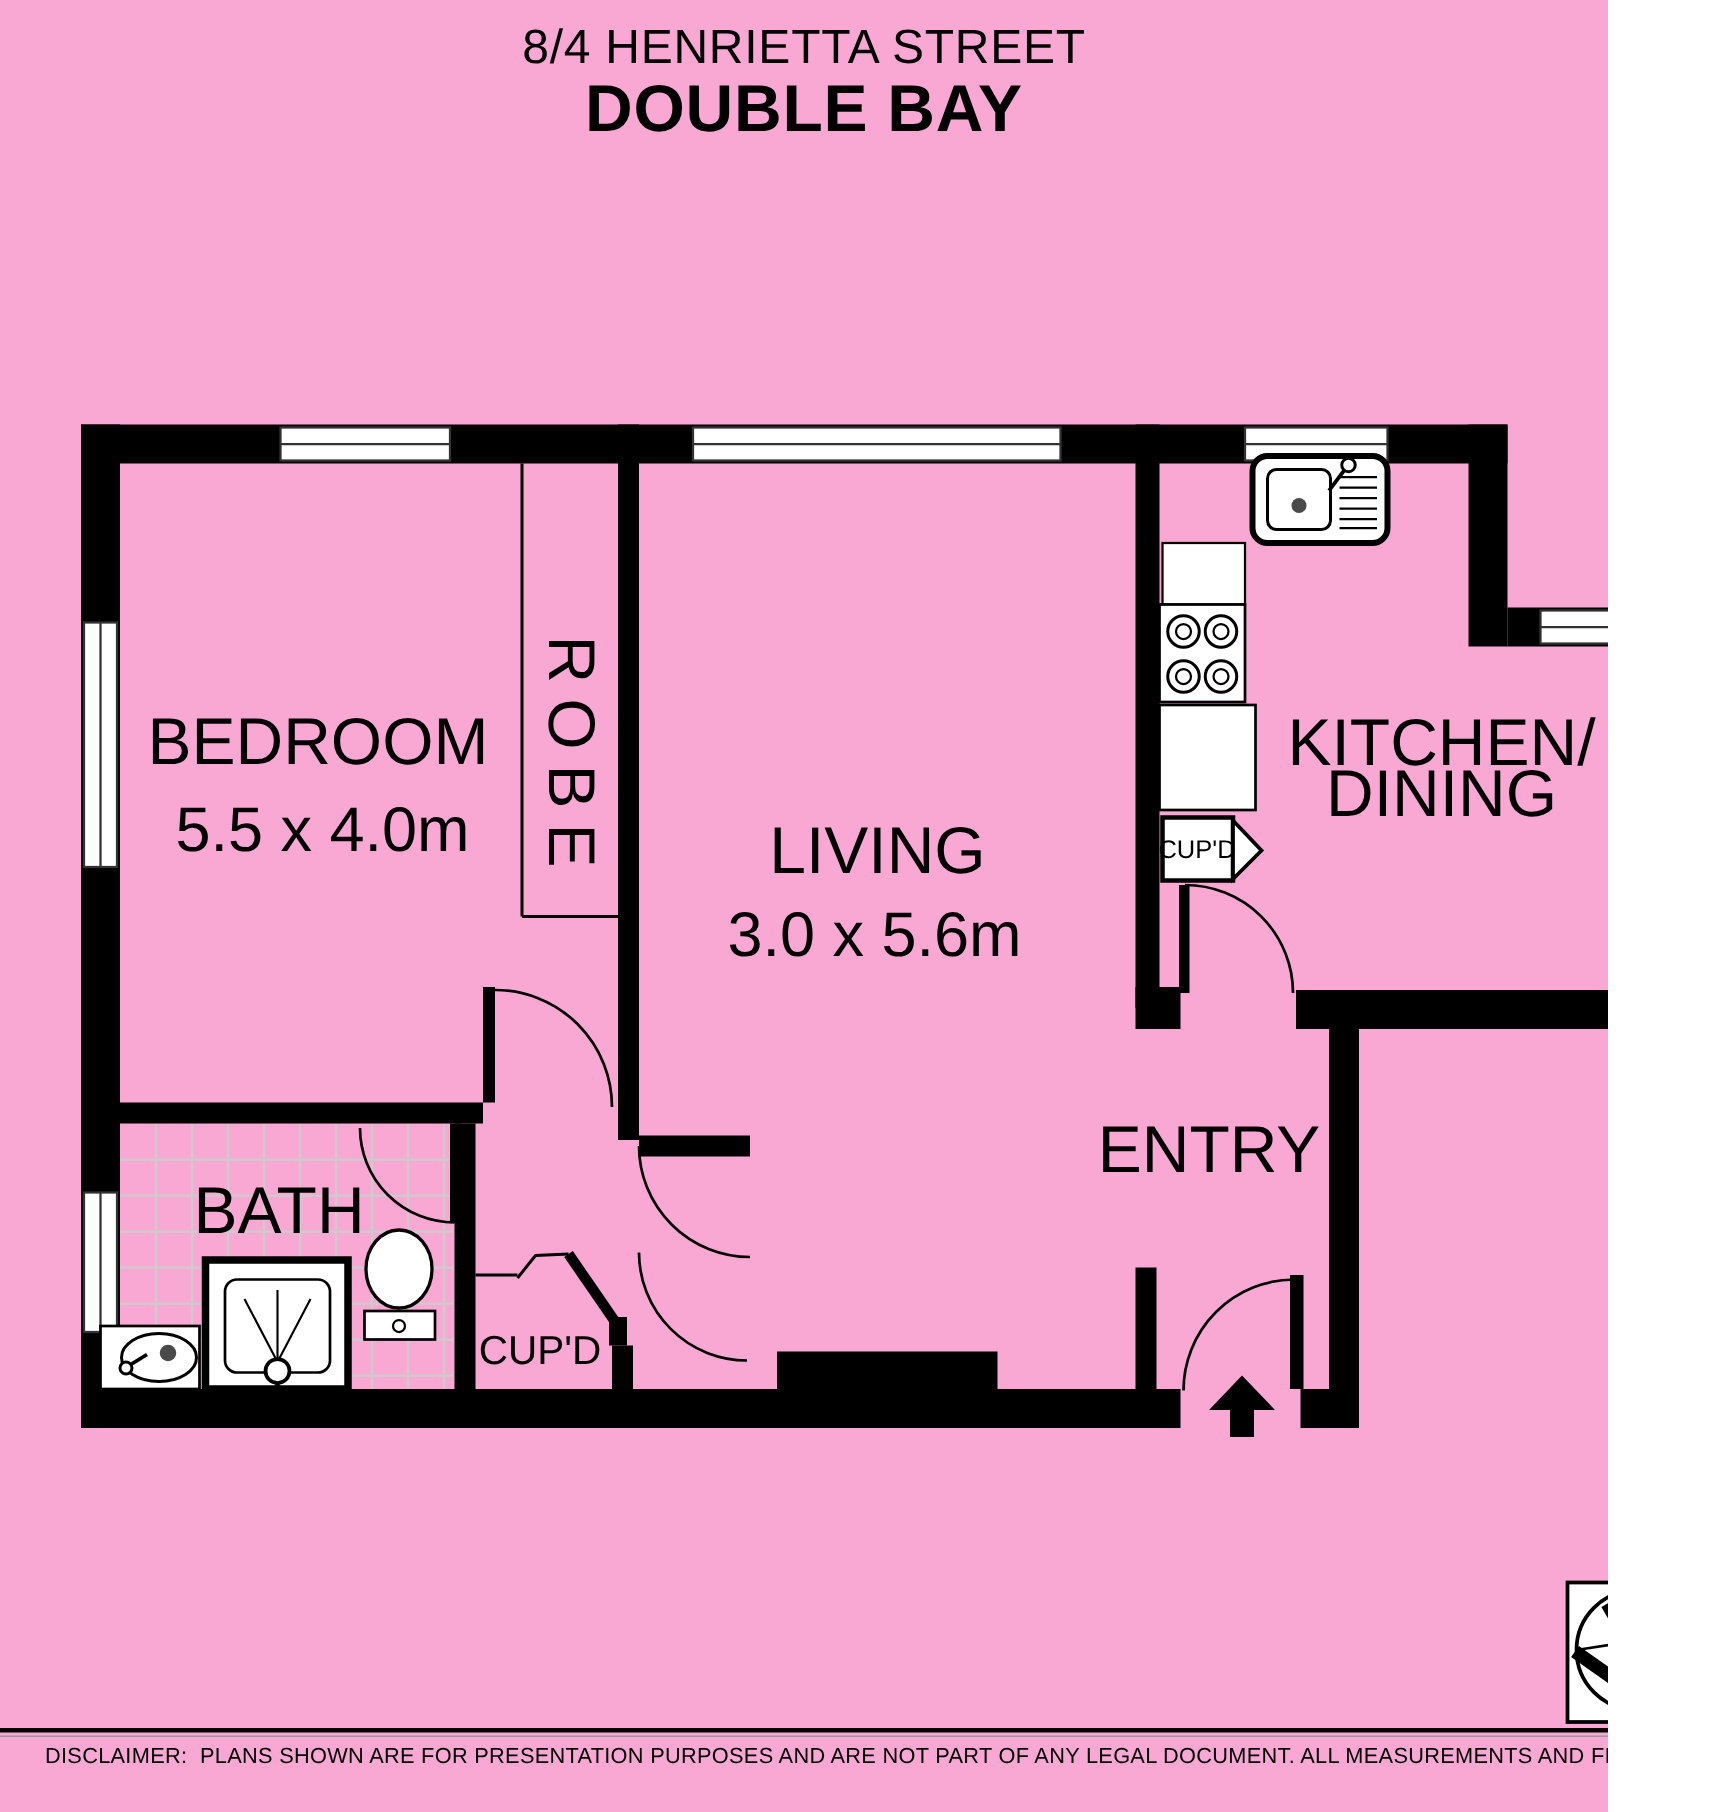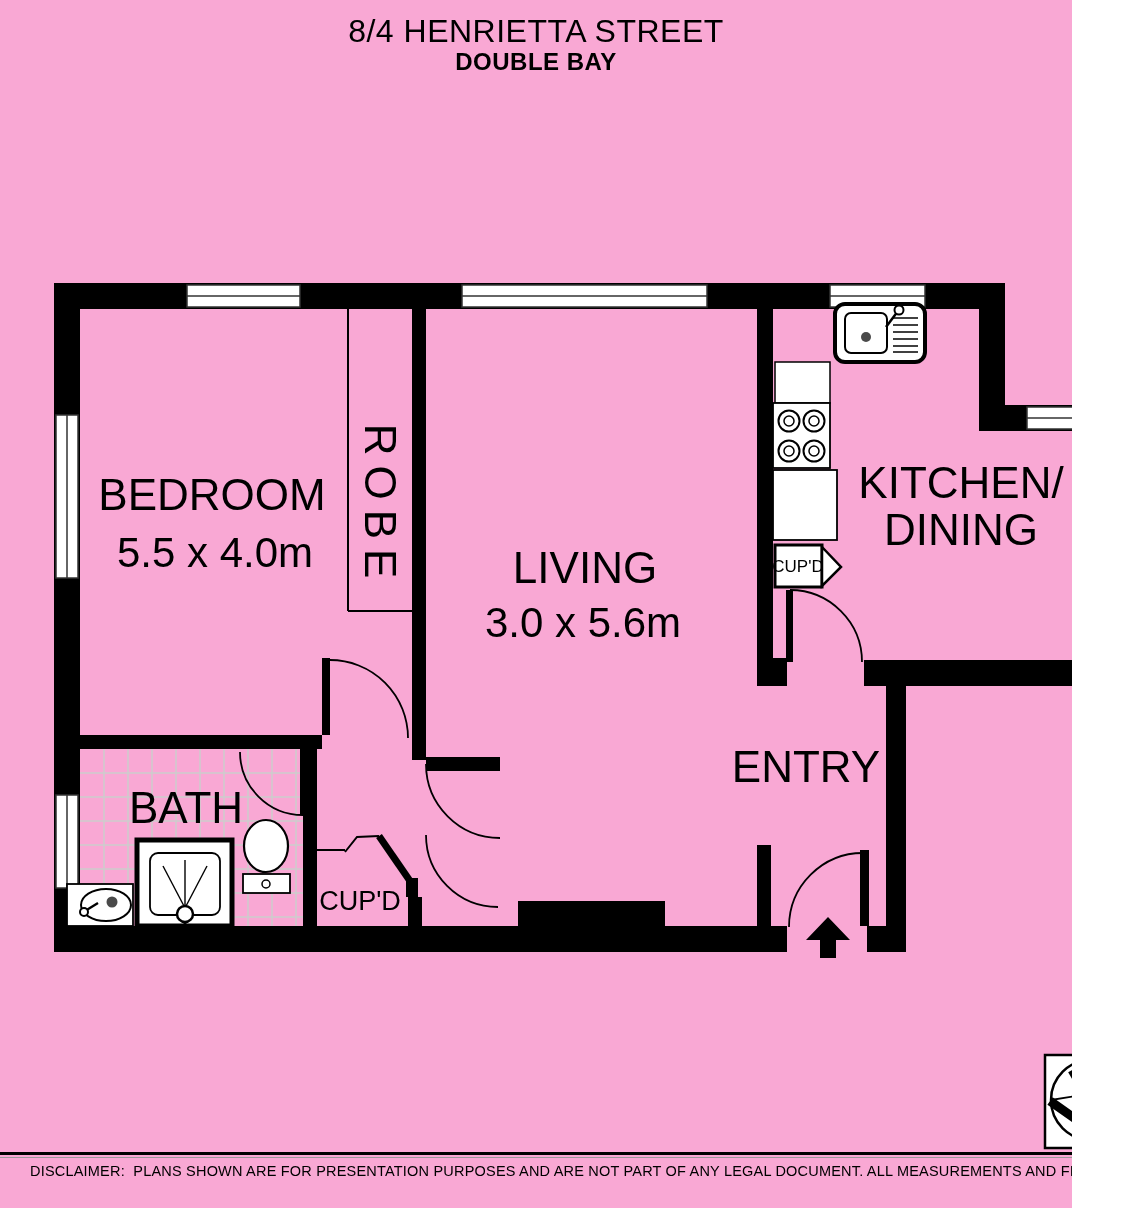--- a/index.html
+++ b/index.html
@@ -7,21 +7,21 @@
     position:relative;
     width:1036px;height:1208px;
     background:#f9a8d4;
     font-family:"Liberation Sans","DejaVu Sans",sans-serif;
     color:#000;
     overflow:hidden;
     padding-left:36px;
   }
   .title-block{position:absolute;left:0;top:14px;width:100%;text-align:center;line-height:1.1;}
   .title-line1{font-size:32px;font-weight:400;letter-spacing:.5px;}
-  .title-line2{font-size:24px;font-weight:700;letter-spacing:.5px;}
+  .title-line2{font-size:44px;font-weight:700;letter-spacing:.5px;}
   svg.plan{position:absolute;left:0;top:0;}
   .label{
     position:absolute;
     transform:translate(-50%,-50%);
     white-space:nowrap;
     font-weight:400;
     color:#000;
   }
   .room-name{font-size:44px;}
   .room-dims{font-size:42px;}
@@ -231,21 +231,21 @@
   </div>
 
   <div class="label room-name" style="left:212px;top:495px;">BEDROOM</div>
   <div class="label room-dims" style="left:215px;top:553px;">5.5 x 4.0m</div>
 
   <div class="label robe-label" style="left:380px;top:506px;">ROBE</div>
 
   <div class="label room-name" style="left:585px;top:568px;">LIVING</div>
   <div class="label room-dims" style="left:583px;top:623px;">3.0 x 5.6m</div>
 
-  <div class="label room-name" style="left:961px;top:483px;">KITCHEN/</div>
+  <div class="label room-name" style="left:961px;top:496px;">KITCHEN/</div>
   <div class="label room-name" style="left:961px;top:530px;">DINING</div>
 
   <div class="label room-name" style="left:186px;top:808px;">BATH</div>
 
   <div class="label room-name" style="left:806px;top:767px;">ENTRY</div>
 
   <div class="label fp-label" style="left:591px;top:920px;">FP</div>
 
   <div class="label cupd-hall" style="left:360px;top:901px;">CUP'D</div>
 

